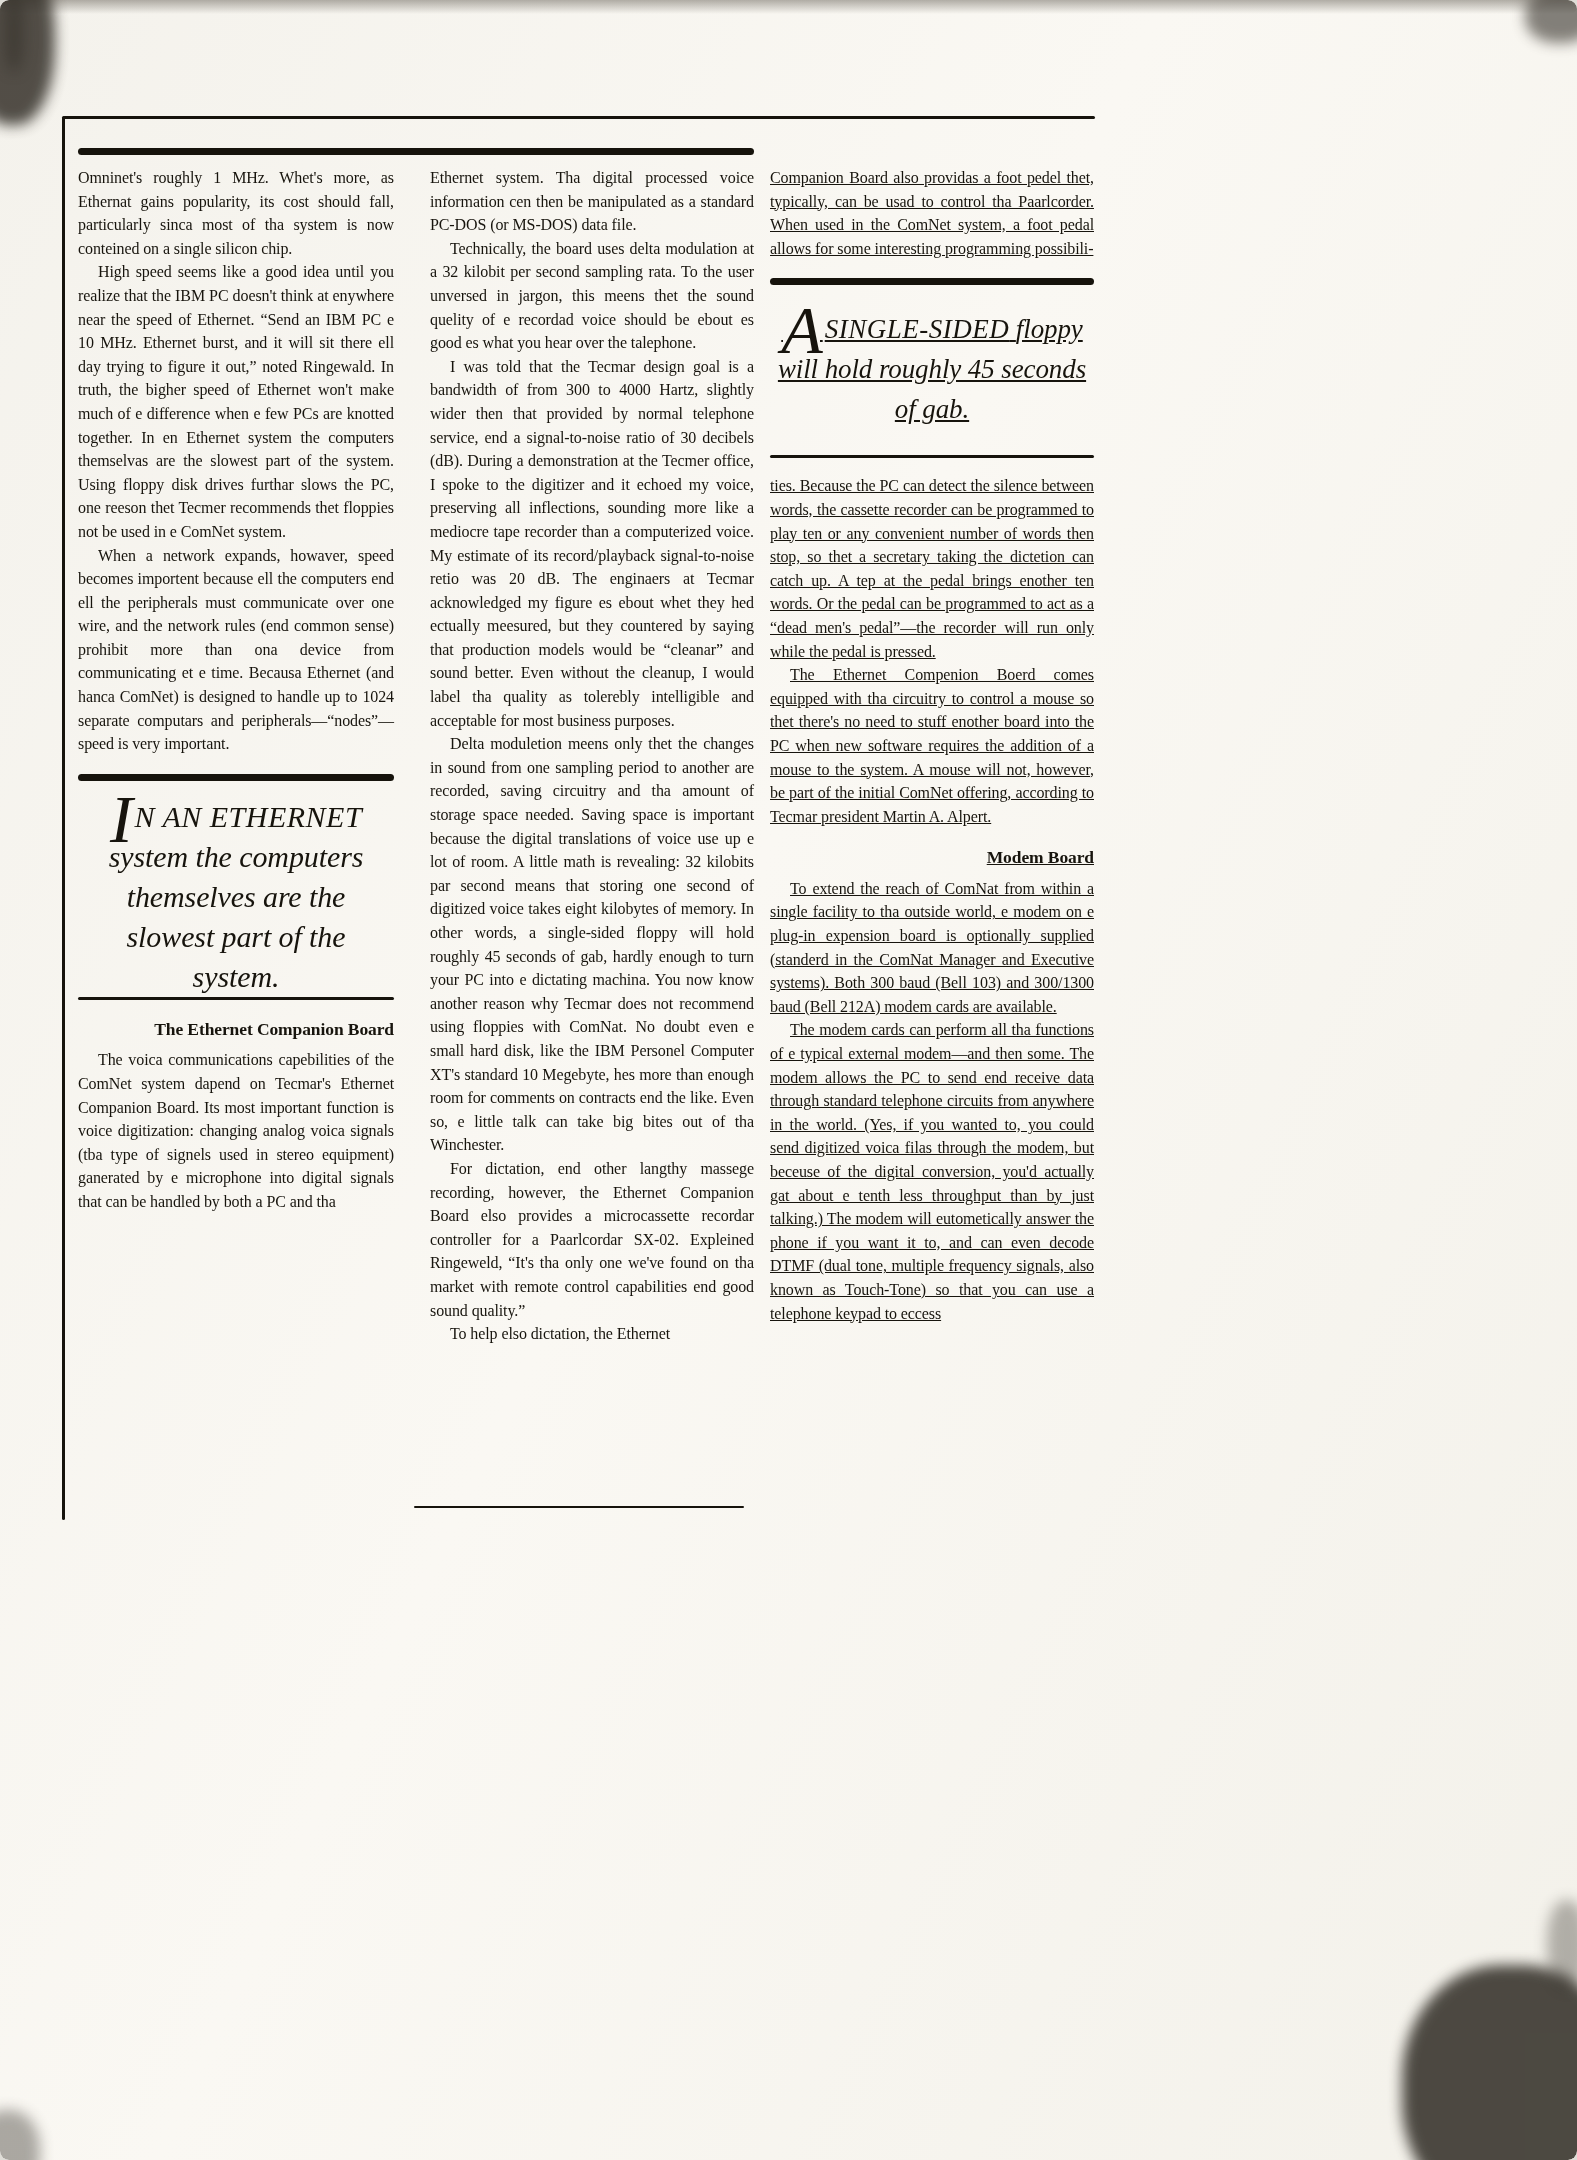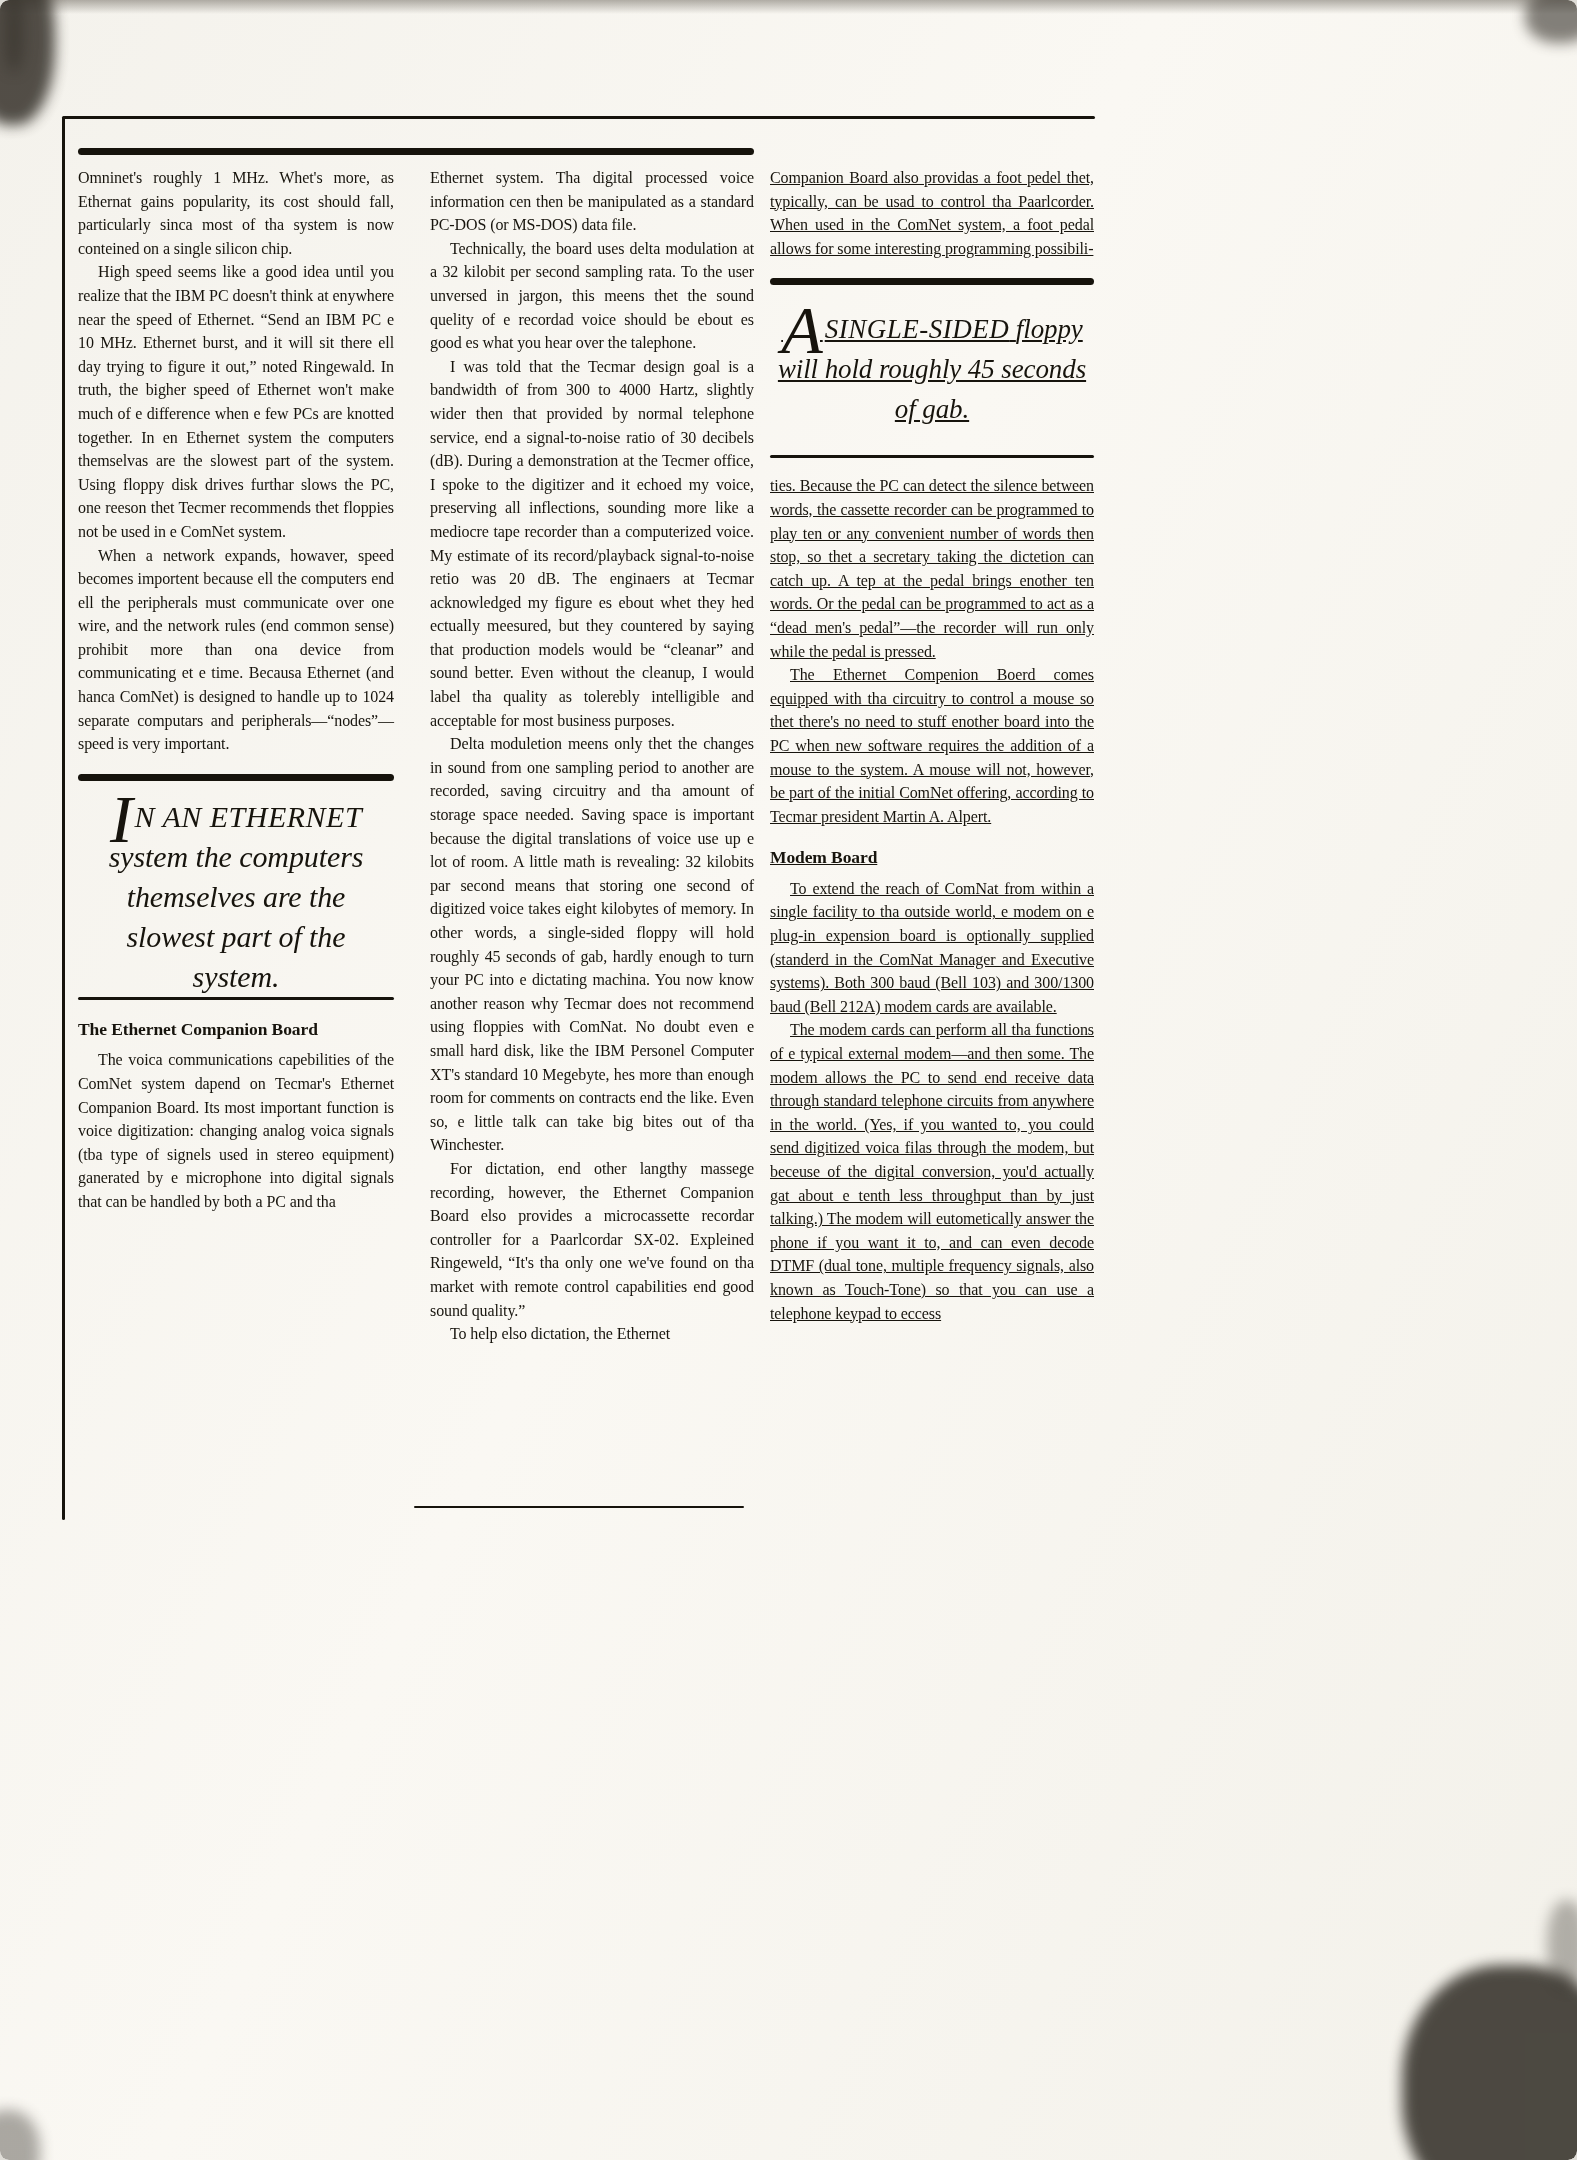--- a/index.html
+++ b/index.html
@@ -46,21 +46,21 @@
   .pq-large { font-size:30px; line-height:40px; }
   .pq-small { font-size:27px; line-height:40px; padding:24px 4px 26px; }
   .dropcap {
     font-size:68px; line-height:0; vertical-align:-15px;
     margin-right:2px; font-style:italic;
   }
   .pq-caps { letter-spacing:0.5px;text-align:center; }
 
   
   .section-heading {
-    font-size:17.5px; font-weight:bold; text-align:left;
+    font-size:17.5px; font-weight:bold; text-align:right;
     margin:18px 0 7px; text-indent:0;
   }
 
   
   .footer {
     position:absolute; left:63px; top:1506px; width:1032px;
     text-align:center;
   }
   .footer-rule { width:330px; height:2px; background:#16130c; margin:0 auto 7px; }
   .footer-text { font-size:15px; letter-spacing:2.5px; word-spacing:7px; }

